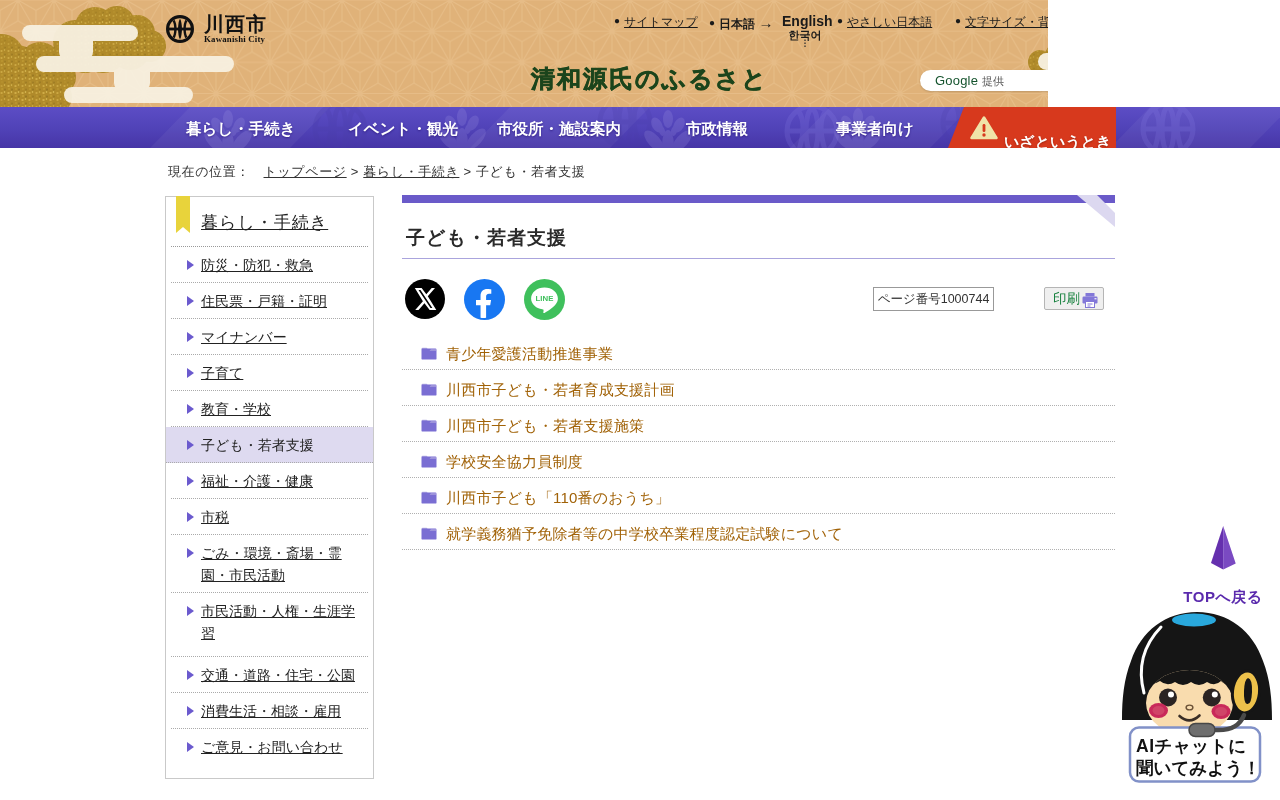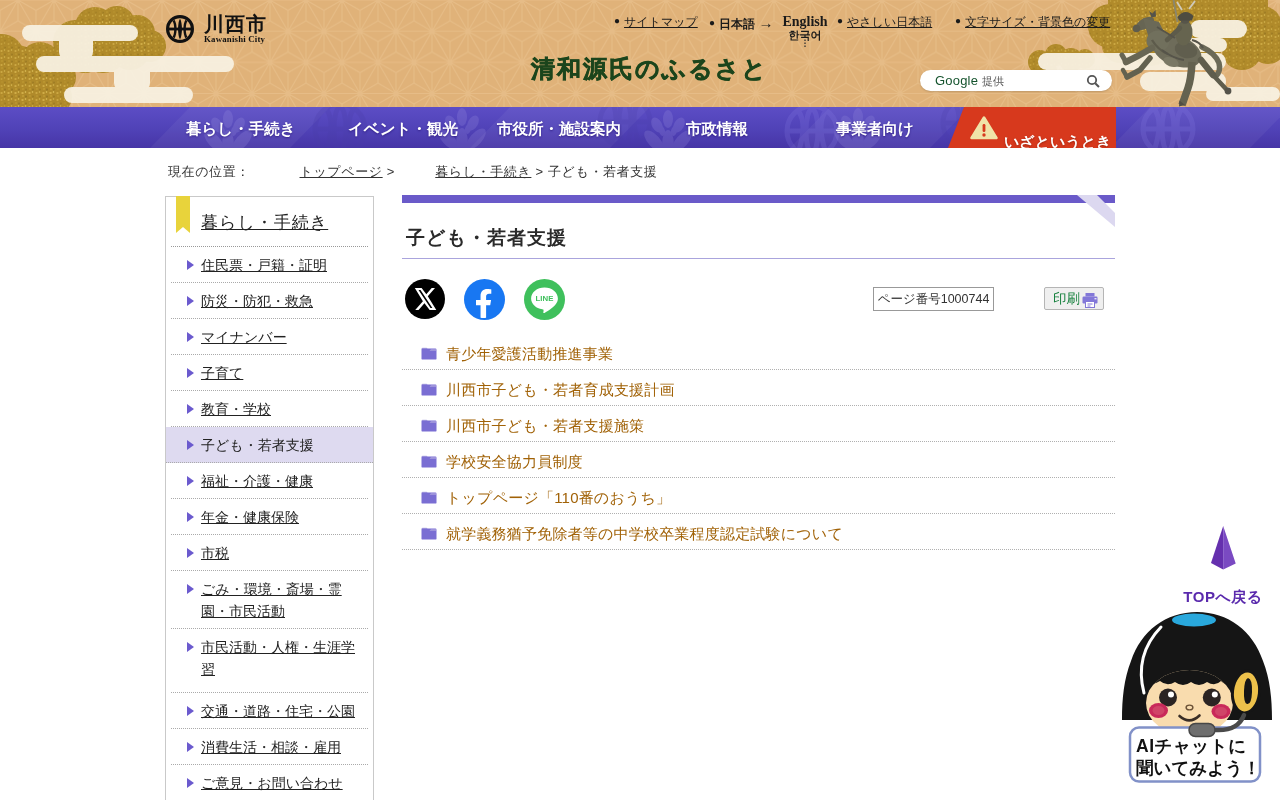--- a/index.html
+++ b/index.html
@@ -2,53 +2,53 @@
 <html lang="ja"><head>
 <meta charset="utf-8">
 <title>子ども・若者支援｜川西市</title>
 <style>
   * { margin:0; padding:0; box-sizing:border-box; }
   html,body { width:1280px; height:800px; overflow:hidden; background:#fff;
     font-family:"Liberation Sans", sans-serif; }
   #page { position:relative; width:1280px; height:800px; }
 
   
-  #header { position:absolute; left:0; top:0; width:1280px; height:107px; background:#e0b279; overflow:hidden; }
+  #header { position:absolute; left:0; top:0; width:1048px; height:107px; background:#e0b279; overflow:hidden; }
   #hdeco { position:absolute; left:0; top:0; }
   .logo { position:absolute; left:166px; top:15px; display:flex; }
   .logotext { margin-left:10px; }
   .logotext .jp { font-size:20px; font-weight:bold; color:#111; letter-spacing:1px; line-height:19px; font-family:"Liberation Serif",serif; }
   .logotext .en { font-size:8.8px; font-weight:bold; color:#111; font-family:"Liberation Serif",serif; letter-spacing:0.2px; }
   .toplinks { position:absolute; left:608px; top:14px; width:540px; height:46px; font-size:12px; color:#1a1a1a; }
   .toplinks .itm { position:absolute; white-space:nowrap; top:0; }
   .toplinks .itm .b { font-size:10px; vertical-align:2px; margin-right:4px;}
   .toplinks a { color:#1a1a1a; text-decoration:underline; }
   .lang { font-weight:bold; }
   .langsel { position:absolute; left:174px; top:0; text-align:center; width:46px; font-weight:bold; }
-  .langsel .e { font-size:14px; line-height:15px;font-family:Liberation Serif, serif;}
+  .langsel .e { font-size:14px; line-height:15px;}
   .langsel .k { font-size:11px; line-height:12px;}
   .langsel .d { font-size:9px; line-height:4px; letter-spacing:0; color:#333;}
-  .slogan { position:absolute; left:531px; top:53px; font-size:24px; font-weight:bold; color:#1c451c; -webkit-text-stroke:0.6px #1c451c;
+  .slogan { position:absolute; left:531px; top:63px; font-size:24px; font-weight:bold; color:#1c451c; -webkit-text-stroke:0.6px #1c451c;
     font-family:"Liberation Serif",serif; letter-spacing:2px; }
   .search { position:absolute; left:920px; top:70px; width:192px; height:21px; background:#fff; border-radius:11px;
     box-shadow:0 1px 2px rgba(0,0,0,.15); }
   .search .g { position:absolute; left:15px; top:3px; font-size:13px; color:#14532d; letter-spacing:.2px;}
   .search .p { position:absolute; left:62px; top:4px; font-size:11px; color:#555; }
 
   
   #nav { position:absolute; left:0; top:107px; width:1280px; height:41px; background:linear-gradient(180deg,#5c4dc5 0%,#5042b7 55%,#4735a6 100%); overflow:hidden; }
   #nav .nitems { position:absolute; left:0; top:0; width:1280px; height:41px; }
   #nav .ni { position:absolute; top:11.5px; color:#fff; font-size:15.5px; font-weight:bold; text-shadow:0 1px 2px rgba(40,20,120,.7); white-space:nowrap; }
   #izab { position:absolute; top:0; left:948px; width:168px; height:41px; background:#d7391d; clip-path:polygon(16px 0, 100% 0, 100% 100%, 0 100%); }
   #izab .txt { position:absolute; left:56px; top:26px; color:#fff; font-size:15px; font-weight:bold; text-shadow:0 1px 2px rgba(120,20,0,.6);}
   #izab svg { position:absolute; left:22px; top:9px; }
 
   
   #crumb { position:absolute; left:168px; top:163px; font-size:13px; color:#333; letter-spacing:0.6px; }
-  #crumb a { color:#333; text-decoration:underline;margin-left:36px; }
+  #crumb a { color:#333; text-decoration:underline; }
 
   
   #side { position:absolute; left:165px; top:196px; width:209px; border:1px solid #c9c9c9; background:#fff; padding-bottom:14px;}
   #side .ttl { position:relative; padding:14px 0 12px 35px; }
   #side .ttl a { font-size:17px; color:#222; text-decoration:underline; letter-spacing:1px;}
   #side .ribbon { position:absolute; left:10px; top:-1px; width:14px; height:31px; background:#e8d33b; }
   #side .ribbon:after { content:""; position:absolute; left:0; top:31px; width:0; height:0;
      border-left:7px solid #e8d33b; border-right:7px solid #e8d33b; border-bottom:6px solid transparent; }
   #side ul { list-style:none; border-top:1px dotted #999; margin:0 5px 0 5px; }
   #side li { border-bottom:1px dotted #aaa; padding:7px 8px 6px 30px; position:relative; font-size:14px; line-height:22px; }
@@ -301,28 +301,27 @@
         <span class="txt">いざというとき</span>
       </div>
     </div>
   </div>
 
   <div id="crumb">現在の位置：　<a>トップページ</a> &gt; <a>暮らし・手続き</a> &gt; 子ども・若者支援</div>
 
   <div id="side">
     <div class="ttl"><span class="ribbon"></span><a>暮らし・手続き</a></div>
     <ul>
+      <li><span class="tri"></span><a>防災・防犯・救急</a></li>
       <li><span class="tri"></span><a>住民票・戸籍・証明</a></li>
-      <li><span class="tri"></span><a>防災・防犯・救急</a></li>
       <li><span class="tri"></span><a>マイナンバー</a></li>
       <li><span class="tri"></span><a>子育て</a></li>
       <li><span class="tri"></span><a>教育・学校</a></li>
       <li class="cur"><span class="tri"></span><span>子ども・若者支援</span></li>
       <li><span class="tri"></span><a>福祉・介護・健康</a></li>
-      <li><span class="tri"></span><a>年金・健康保険</a></li>
       <li><span class="tri"></span><a>市税</a></li>
       <li><span class="tri"></span><a>ごみ・環境・斎場・霊園・市民活動</a></li>
       <li style="padding-bottom:12px"><span class="tri"></span><a>市民活動・人権・生涯学習</a></li>
       <li><span class="tri"></span><a>交通・道路・住宅・公園</a></li>
       <li><span class="tri"></span><a>消費生活・相談・雇用</a></li>
       <li><span class="tri"></span><a>ご意見・お問い合わせ</a></li>
     </ul>
   </div>
 
   <div id="main">
@@ -379,21 +378,21 @@
           </svg><a>川西市子ども・若者支援施策</a></li>
       <li><svg class="fold" width="16" height="13" viewBox="0 0 16 13">
             <path d="M0.5 2 a1.2 1.2 0 0 1 1.2-1.2 h4 l1.5 1.8 h-6.7z" fill="#b9b2e2"></path>
             <rect x="0.5" y="1.6" width="15" height="11" rx="1.2" fill="#7a6ed3"></rect>
             <path d="M0.5 4 h8 l1.5-2 h5 v2z" fill="#b9b2e2" opacity="0.55"></path>
           </svg><a>学校安全協力員制度</a></li>
       <li><svg class="fold" width="16" height="13" viewBox="0 0 16 13">
             <path d="M0.5 2 a1.2 1.2 0 0 1 1.2-1.2 h4 l1.5 1.8 h-6.7z" fill="#b9b2e2"></path>
             <rect x="0.5" y="1.6" width="15" height="11" rx="1.2" fill="#7a6ed3"></rect>
             <path d="M0.5 4 h8 l1.5-2 h5 v2z" fill="#b9b2e2" opacity="0.55"></path>
-          </svg><a>トップページ「110番のおうち」</a></li>
+          </svg><a>川西市子ども「110番のおうち」</a></li>
       <li><svg class="fold" width="16" height="13" viewBox="0 0 16 13">
             <path d="M0.5 2 a1.2 1.2 0 0 1 1.2-1.2 h4 l1.5 1.8 h-6.7z" fill="#b9b2e2"></path>
             <rect x="0.5" y="1.6" width="15" height="11" rx="1.2" fill="#7a6ed3"></rect>
             <path d="M0.5 4 h8 l1.5-2 h5 v2z" fill="#b9b2e2" opacity="0.55"></path>
           </svg><a>就学義務猶予免除者等の中学校卒業程度認定試験について</a></li>
     </ul>
   </div>
 
   <div id="toparrow">
     <svg width="27" height="45" viewBox="0 0 27 45">

